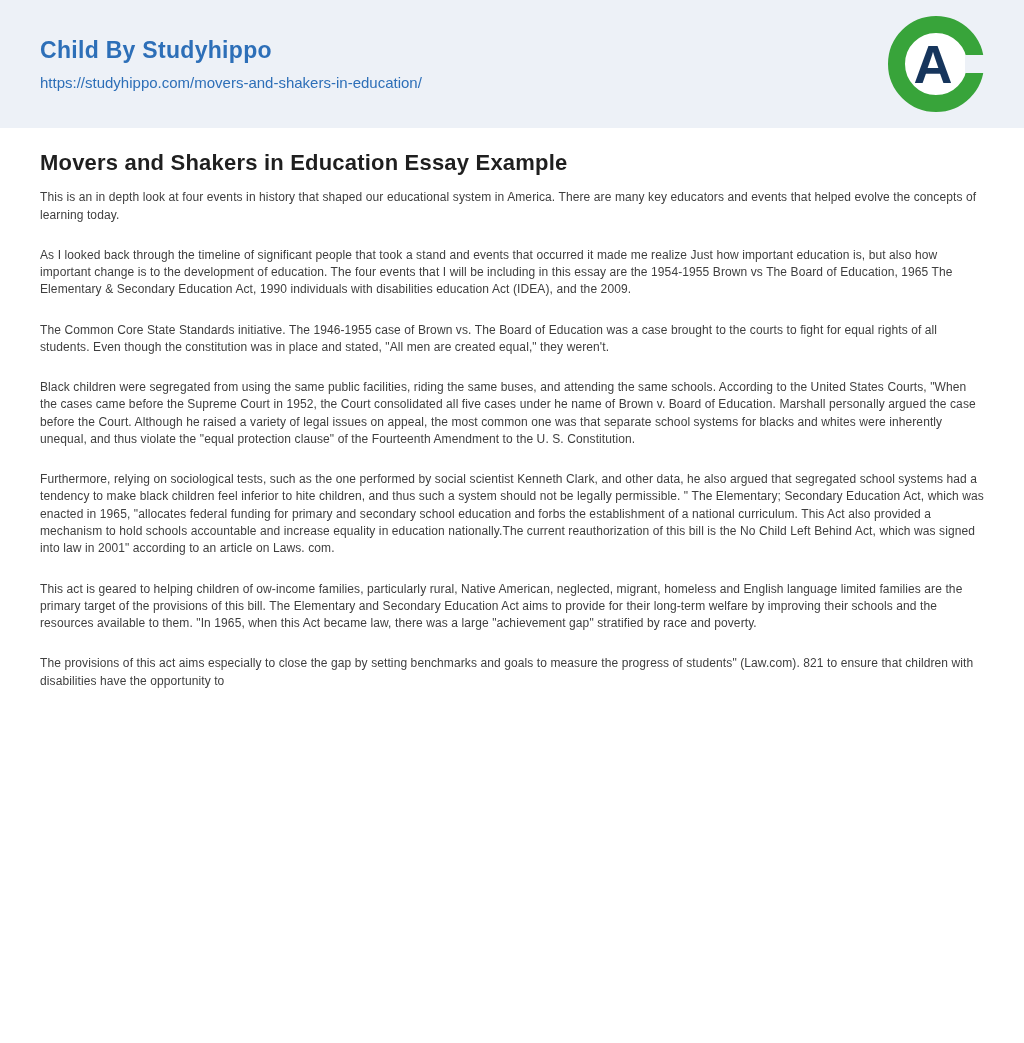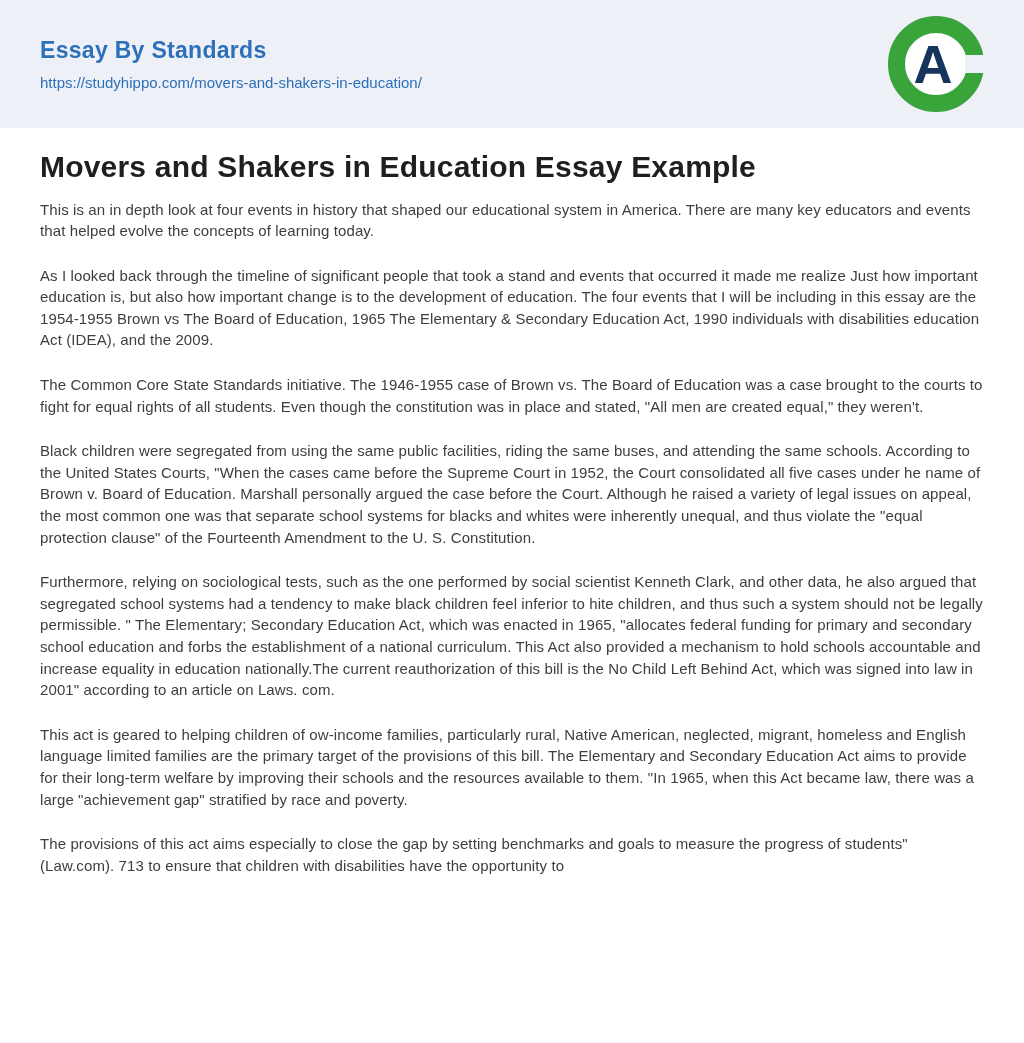--- a/index.html
+++ b/index.html
@@ -72,56 +72,56 @@
     font-size: 54px;
     font-weight: 700;
     color: var(--logo-navy);
     padding-right: 6px;
   }
   .content {
     padding: 22px 40px 30px 40px;
   }
   .title {
     color: var(--title-color);
-    font-size: 30px;
+    font-size: 22px;
     font-weight: 700;
     line-height: 1.15;
     margin-bottom: 14px;
     letter-spacing: 0.2px;
   }
   .para {
     color: var(--text-color);
-    font-size: 15px;
+    font-size: 12px;
     line-height: 1.44;
     margin-bottom: 23px;
     letter-spacing: 0.1px;
   }
   .para:last-child { margin-bottom: 0; }
 </style>
 </head>
 <body>
 
 <div class="page">
   <header class="header">
     <div class="header-text">
-      <div class="byline">Essay By Standards</div>
+      <div class="byline">Child By Studyhippo</div>
       <a class="url">https://studyhippo.com/movers-and-shakers-in-education/</a>
     </div>
     <div class="logo">
       <span class="logo-ring"></span>
       <span class="logo-gap"></span>
       <span class="logo-letter">A</span>
     </div>
   </header>
 
   <main class="content">
     <h1 class="title">Movers and Shakers in Education Essay Example</h1>
     <div class="body">
         <p class="para">This is an in depth look at four events in history that shaped our educational system in America. There are many key educators and events that helped evolve the concepts of learning today.</p>
         <p class="para">As I looked back through the timeline of significant people that took a stand and events that occurred it made me realize Just how important education is, but also how important change is to the development of education. The four events that I will be including in this essay are the 1954-1955 Brown vs The Board of Education, 1965 The Elementary &amp; Secondary Education Act, 1990 individuals with disabilities education Act (IDEA), and the 2009.</p>
         <p class="para">The Common Core State Standards initiative. The 1946-1955 case of Brown vs. The Board of Education was a case brought to the courts to fight for equal rights of all students. Even though the constitution was in place and stated, "All men are created equal," they weren't.</p>
         <p class="para">Black children were segregated from using the same public facilities, riding the same buses, and attending the same schools. According to the United States Courts, "When the cases came before the Supreme Court in 1952, the Court consolidated all five cases under he name of Brown v. Board of Education. Marshall personally argued the case before the Court. Although he raised a variety of legal issues on appeal, the most common one was that separate school systems for blacks and whites were inherently unequal, and thus violate the "equal protection clause" of the Fourteenth Amendment to the U. S. Constitution.</p>
         <p class="para">Furthermore, relying on sociological tests, such as the one performed by social scientist Kenneth Clark, and other data, he also argued that segregated school systems had a tendency to make black children feel inferior to hite children, and thus such a system should not be legally permissible. " The Elementary; Secondary Education Act, which was enacted in 1965, "allocates federal funding for primary and secondary school education and forbs the establishment of a national curriculum. This Act also provided a mechanism to hold schools accountable and increase equality in education nationally.The current reauthorization of this bill is the No Child Left Behind Act, which was signed into law in 2001" according to an article on Laws. com.</p>
         <p class="para">This act is geared to helping children of ow-income families, particularly rural, Native American, neglected, migrant, homeless and English language limited families are the primary target of the provisions of this bill. The Elementary and Secondary Education Act aims to provide for their long-term welfare by improving their schools and the resources available to them. "In 1965, when this Act became law, there was a large "achievement gap" stratified by race and poverty.</p>
-        <p class="para">The provisions of this act aims especially to close the gap by setting benchmarks and goals to measure the progress of students" (Law.com). 713 to ensure that children with disabilities have the opportunity to</p>
+        <p class="para">The provisions of this act aims especially to close the gap by setting benchmarks and goals to measure the progress of students" (Law.com). 821 to ensure that children with disabilities have the opportunity to</p>
       </div>
   </main>
 </div>
 
 </body></html>

